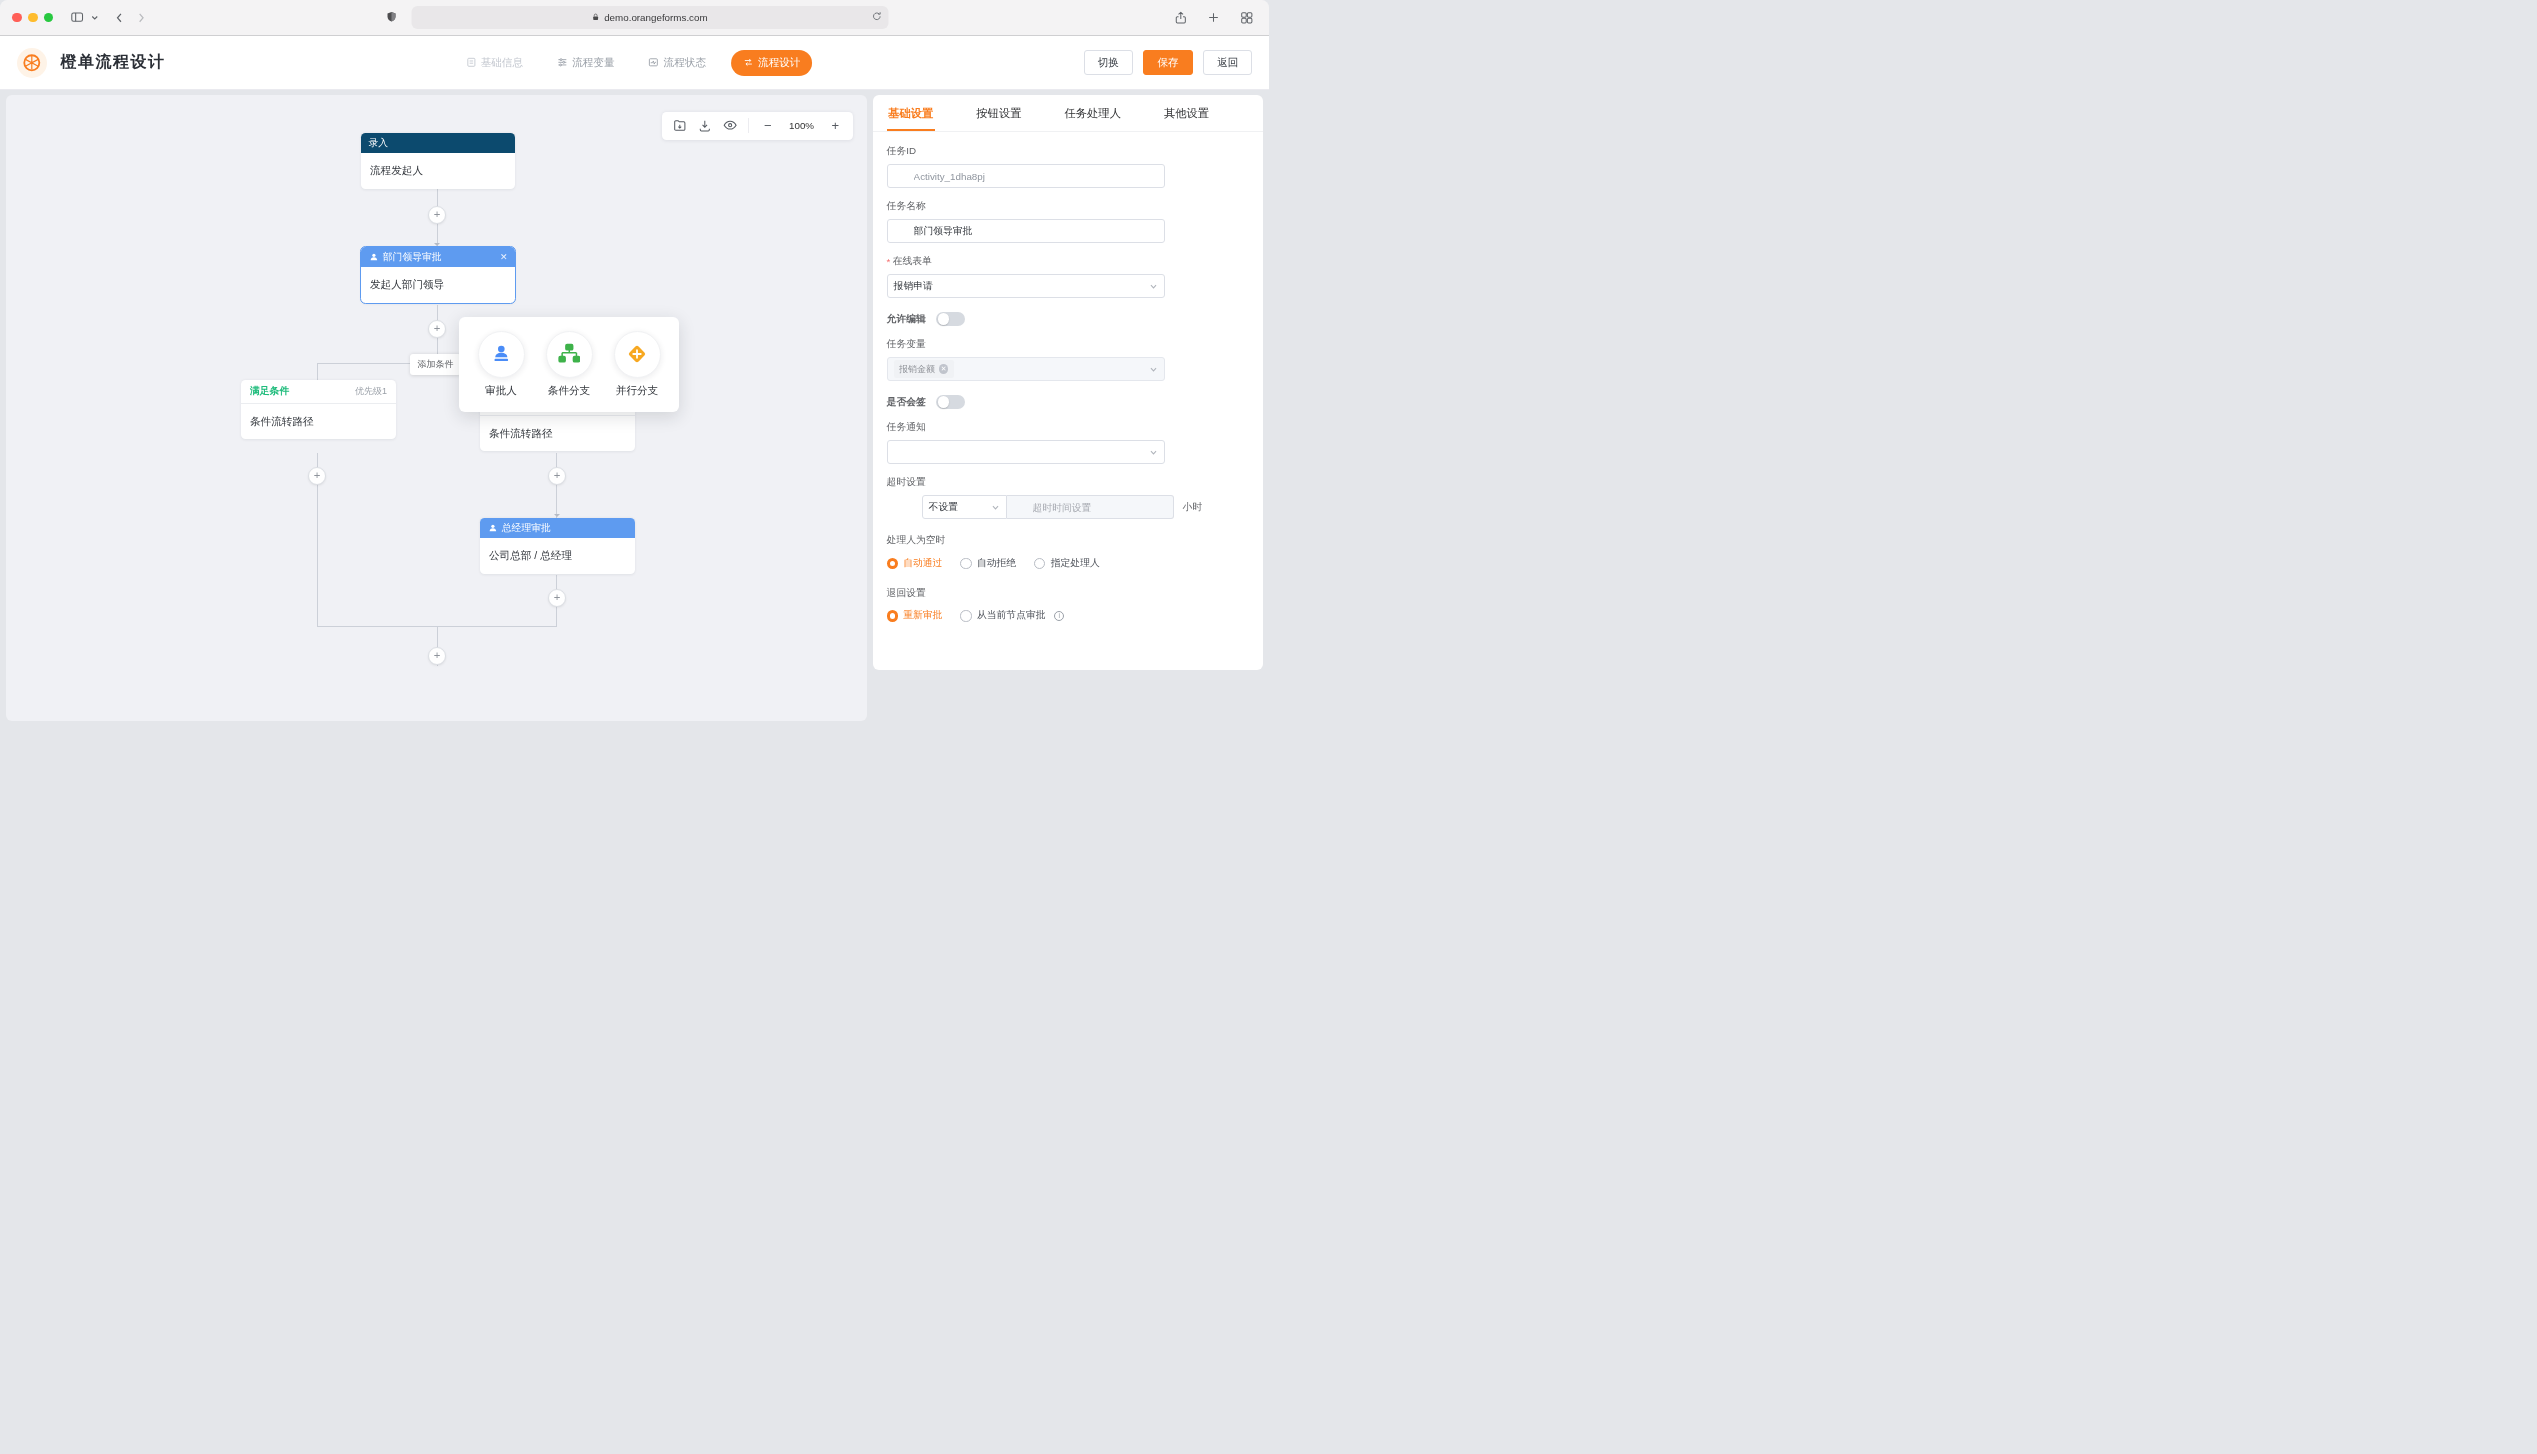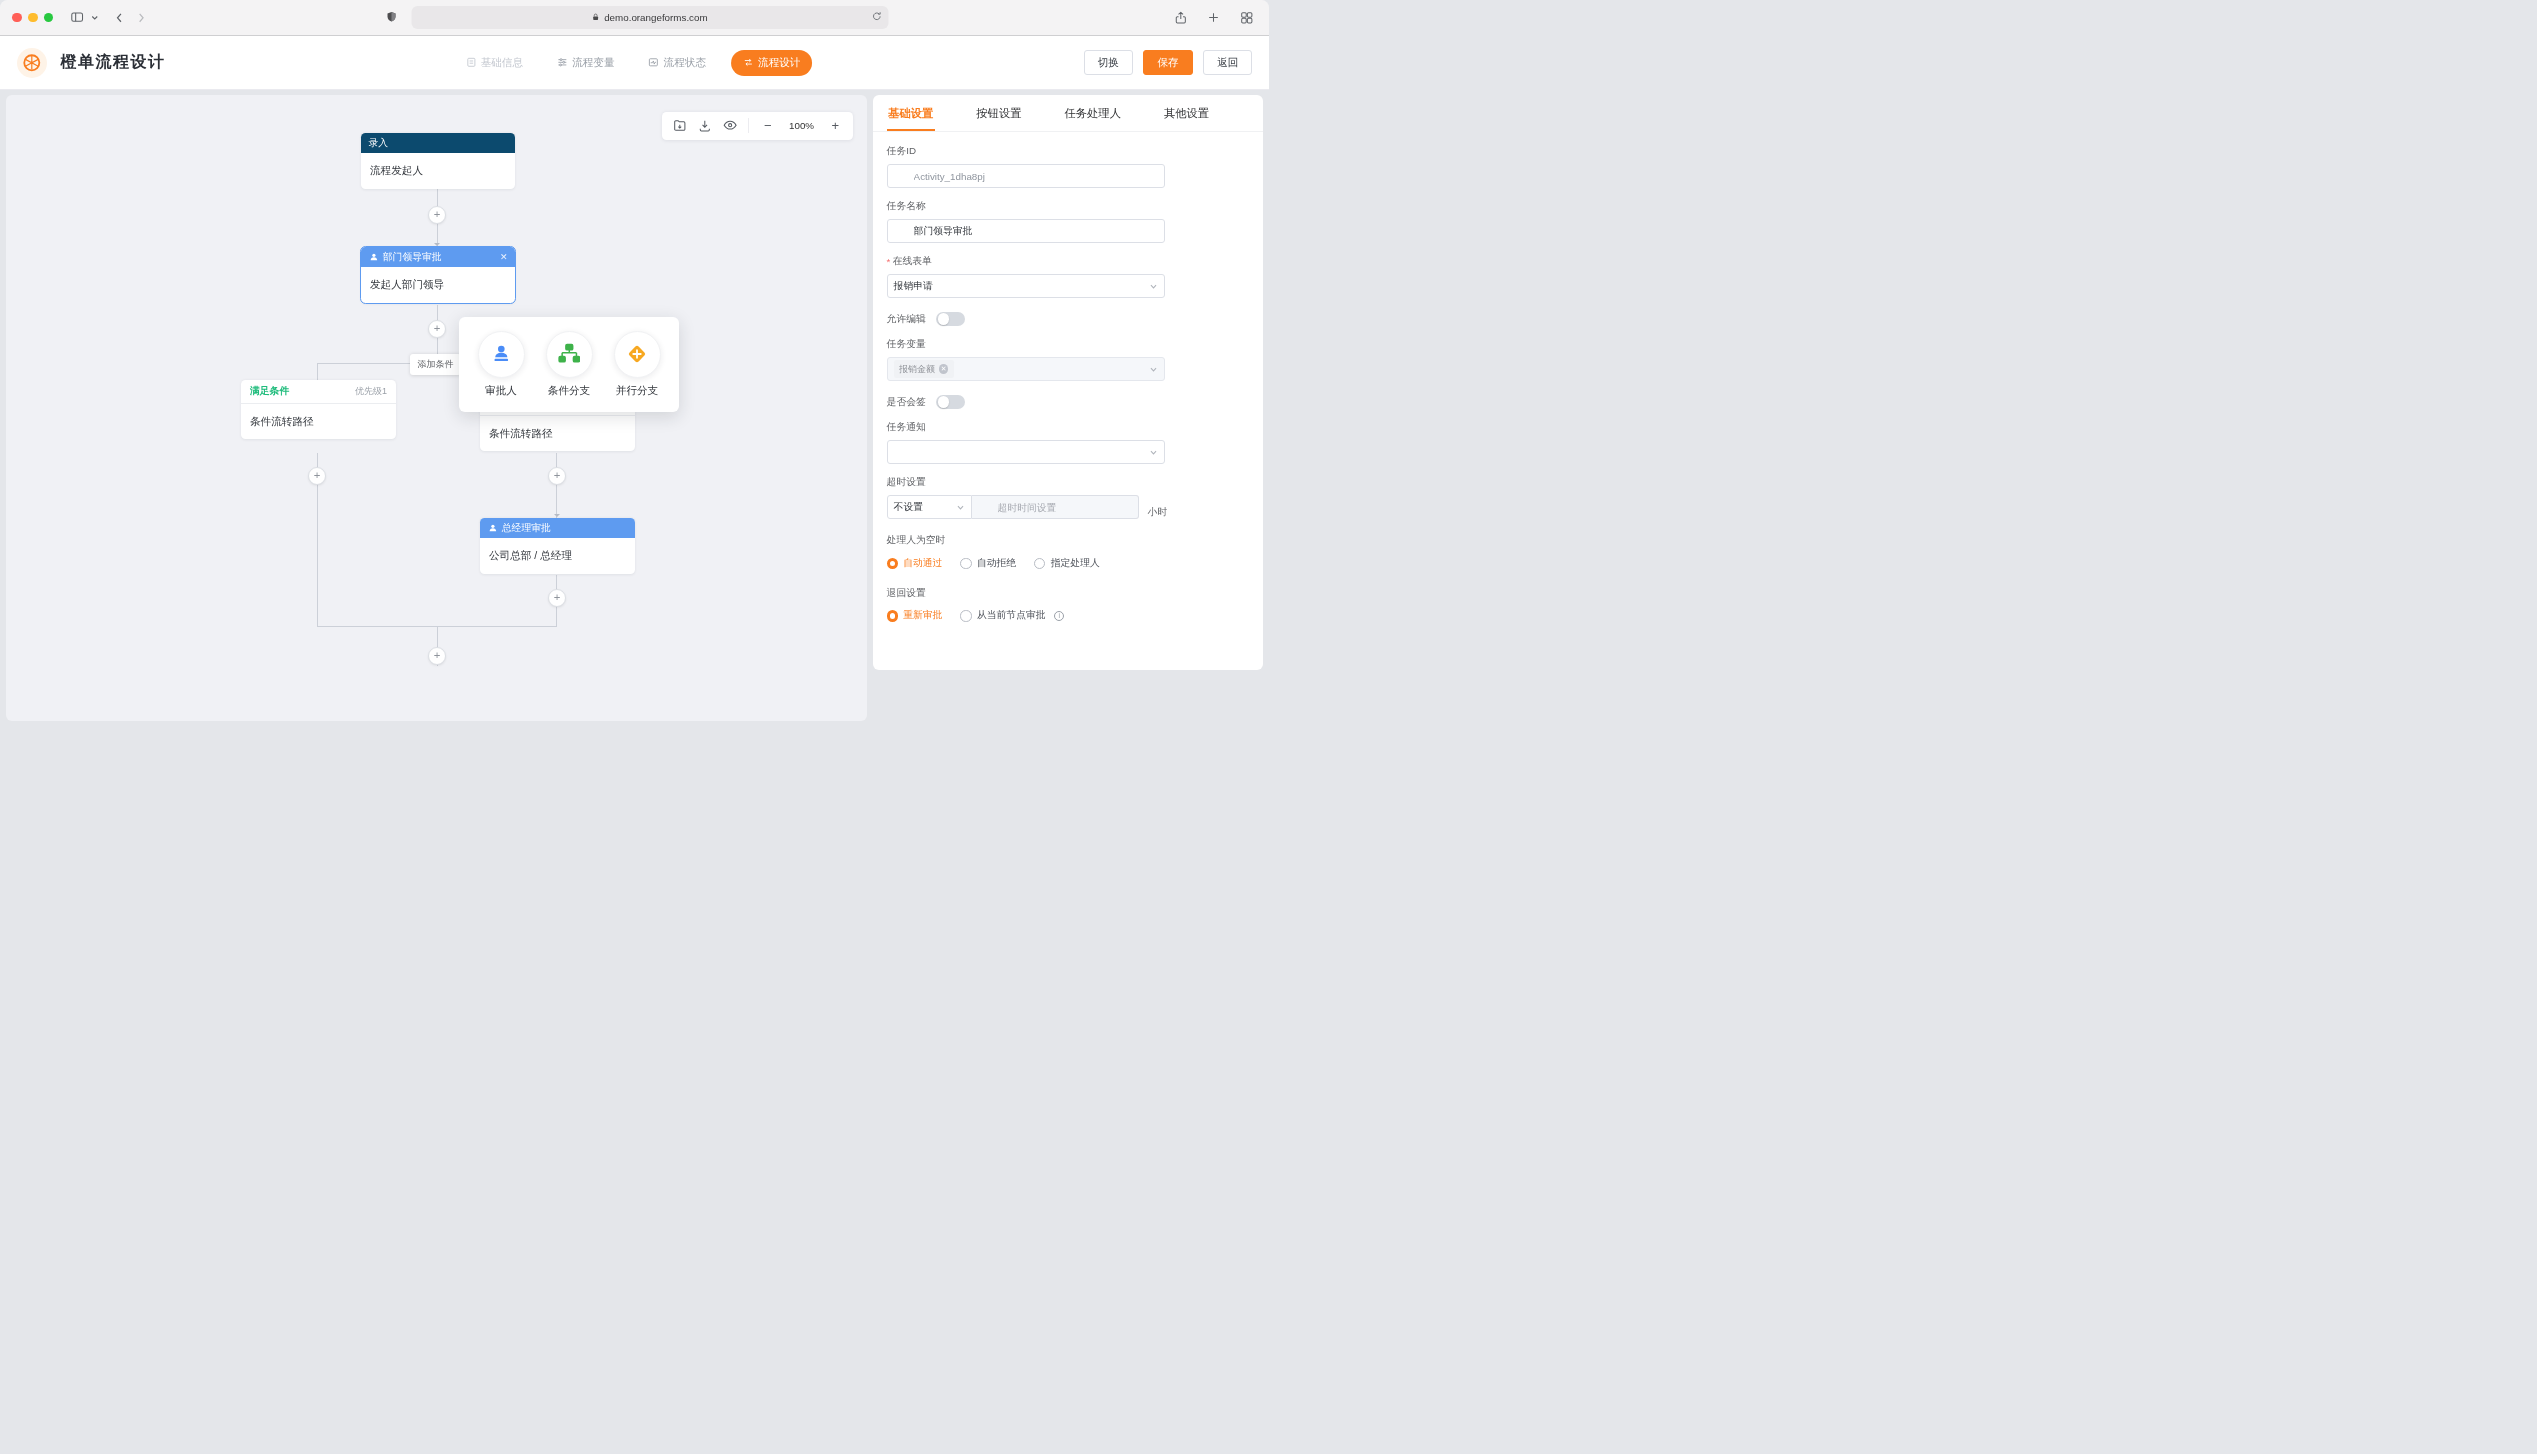--- a/index.html
+++ b/index.html
@@ -103,27 +103,27 @@
     font-size:9.8px; color:#33373d; background:#fff; font-family:inherit; outline:none; display:block;
   }
   .p-input::placeholder { color:#a8abb2; }
   .p-input.gray-text { color:#8f959e; }
   .p-select {
     width:278px; height:24px; border:0.8px solid #dcdfe6; border-radius:3px; padding:0 6px;
     display:flex; align-items:center; justify-content:space-between; font-size:9.8px; color:#33373d; background:#fff;
   }
   .p-select.disabled { background:#f5f7fa; border-color:#e4e7ed; }
   .chev { color:#b0b4bb; display:flex; }
-  .toggle-row { display:flex; align-items:center; margin-top:13.6px; }
+  .toggle-row { display:flex; align-items:center; margin-top:13.6px;font-weight:bold; }
   .toggle-row .p-label { margin:0; }
   .toggle { width:29px; height:14.3px; border-radius:7.5px; background:#d6dae0; margin-left:10.6px; position:relative; }
   .toggle .knob { position:absolute; left:1.5px; top:1.5px; width:11.3px; height:11.3px; border-radius:50%; background:#fff; box-shadow:0 0.8px 1.5px rgba(0,0,0,.2); }
   .var-tag { display:inline-flex; align-items:center; gap:3.8px; background:#f0f2f5; border-radius:2.3px; padding:2.3px 5.3px; font-size:9px; color:#909399; }
   .tag-x { width:9.8px; height:9.8px; border-radius:50%; background:#c0c4cc; color:#fff; font-size:6.8px; display:flex; align-items:center; justify-content:center; }
-  .timeout-row { display:flex; align-items:flex-end; }
+  .timeout-row { display:flex; align-items:center;margin-left:35px; }
   .timeout-row .p-select { width:85px; border-radius:3px 0 0 3px; }
   .timeout-row .p-input { width:167px; border-radius:0 3px 3px 0; border-left:none; background:#f5f7fa; }
   .unit { font-size:9.8px; color:#606266; margin-left:9px; }
   .radio-row { display:flex; gap:18px; margin-top:9.8px; align-items:center; }
   .radio { display:flex; gap:5.3px; align-items:center; font-size:9.8px; color:#4c5058; }
   .rdot { width:11.3px; height:11.3px; border-radius:50%; border:0.8px solid #b8bcc4; background:#fff; flex:none; }
   .radio.checked .rdot { border:3.4px solid #f97d1f; }
   .radio.checked { color:#f97d1f; }
   .info-ic { width:10.6px; height:10.6px; border-radius:50%; border:0.8px solid #9aa0a8; color:#9aa0a8; font-size:6.8px; display:inline-flex; align-items:center; justify-content:center; margin-left:3px; }
 </style>

